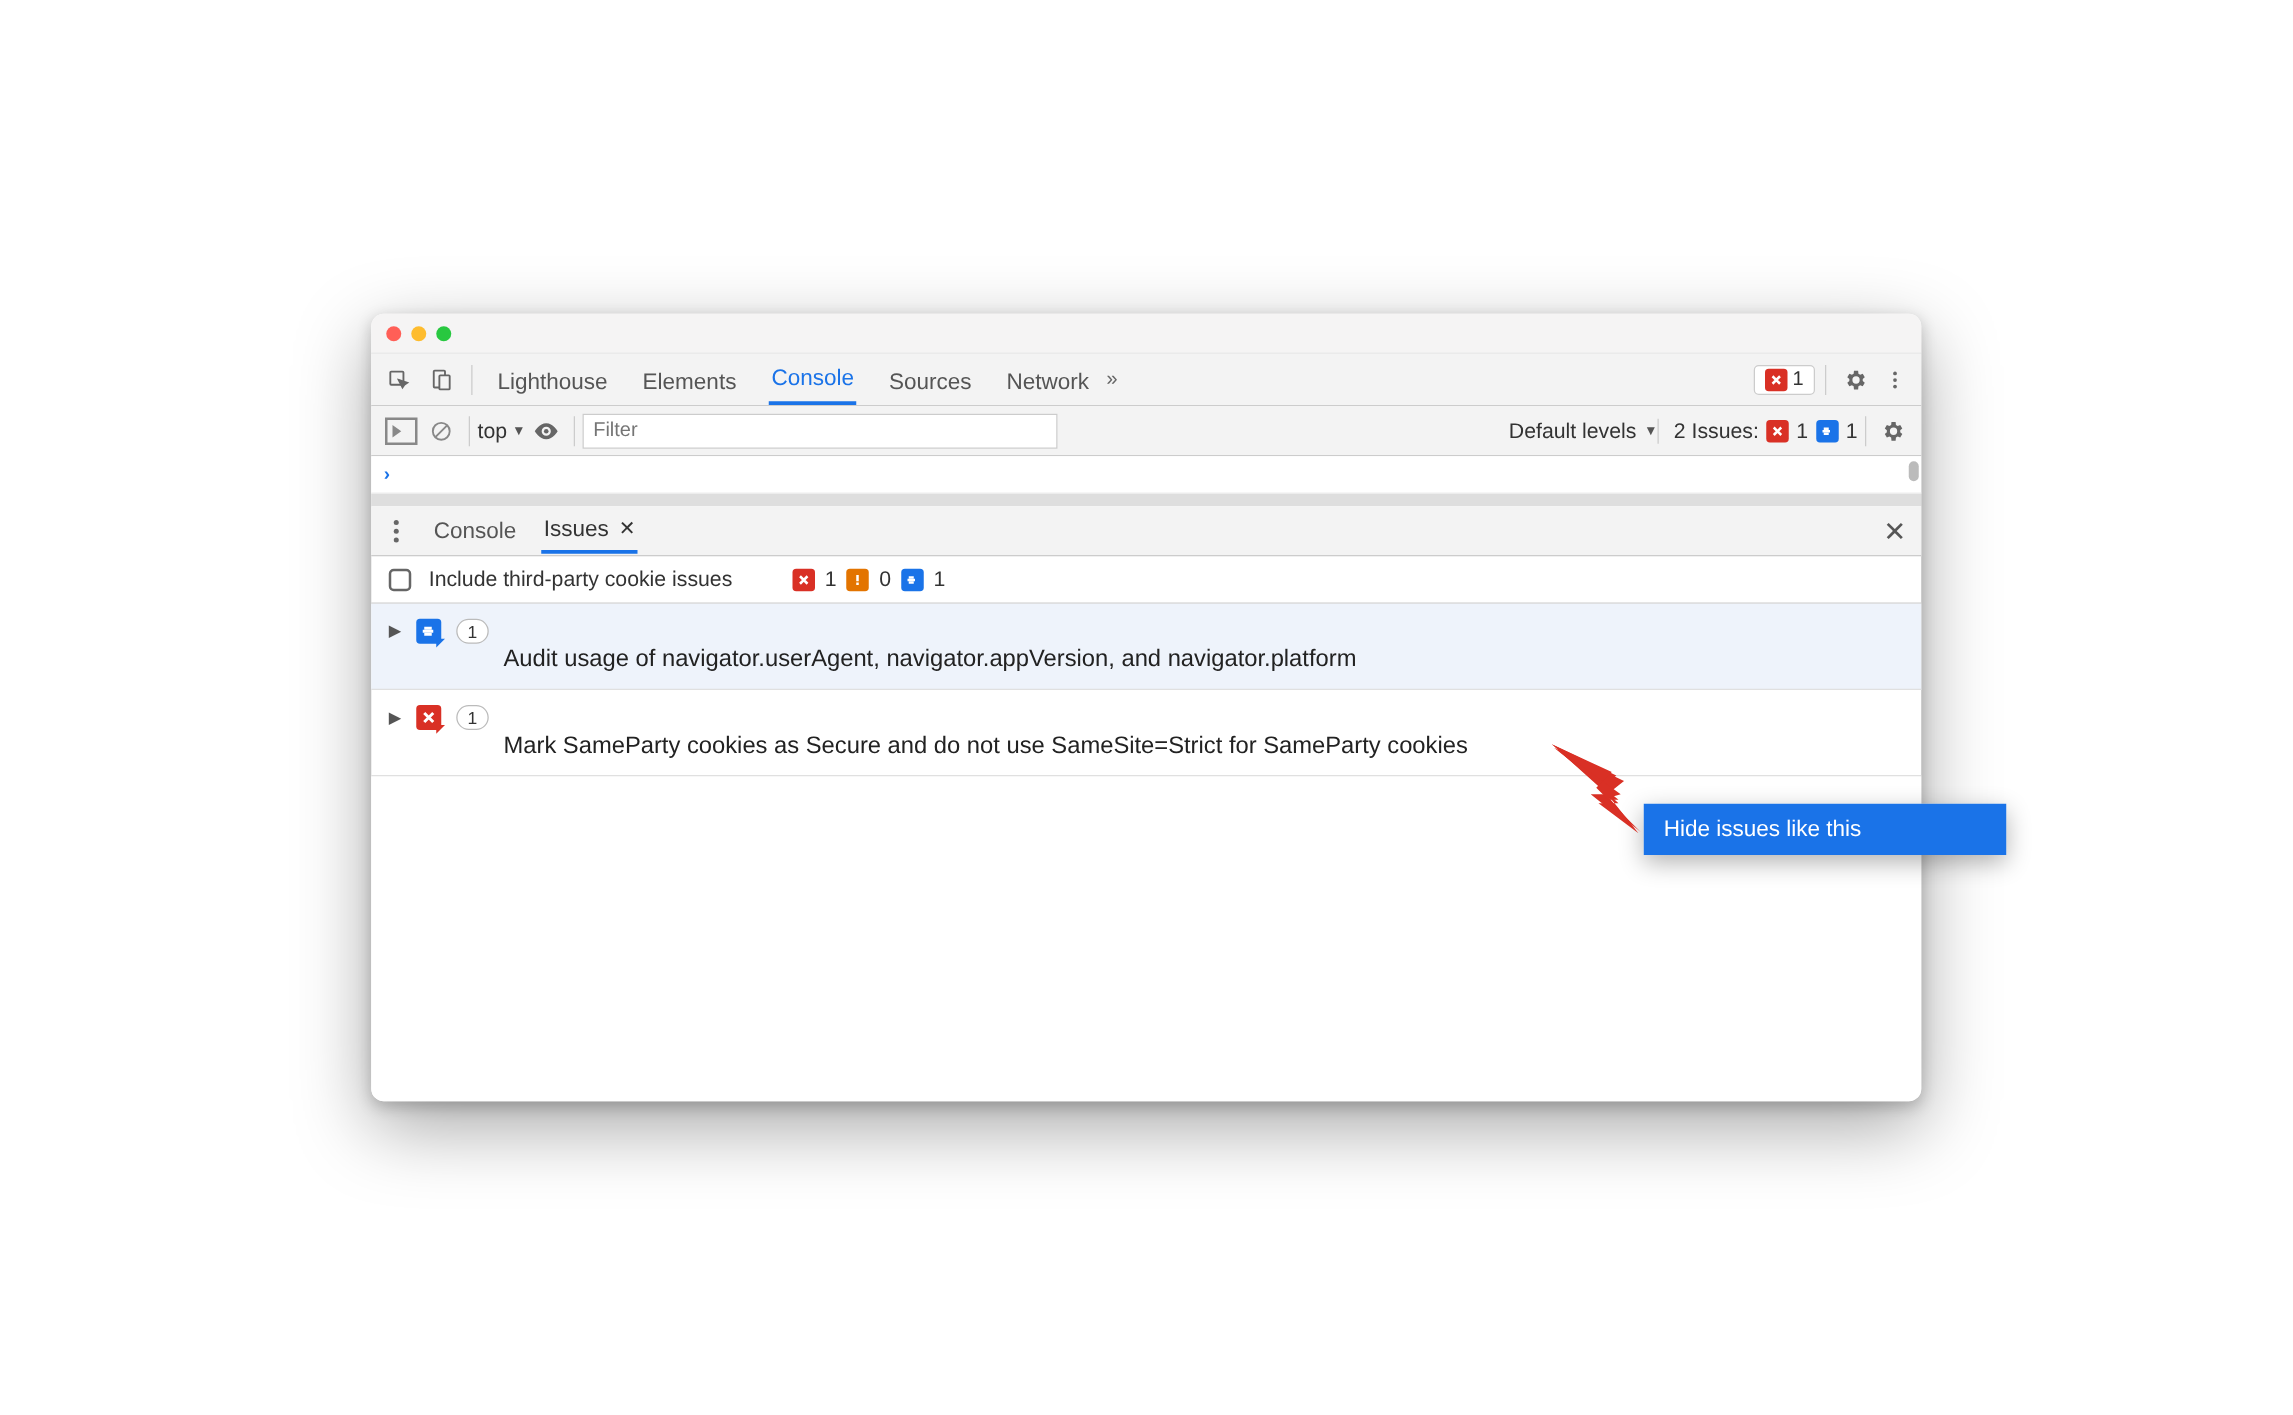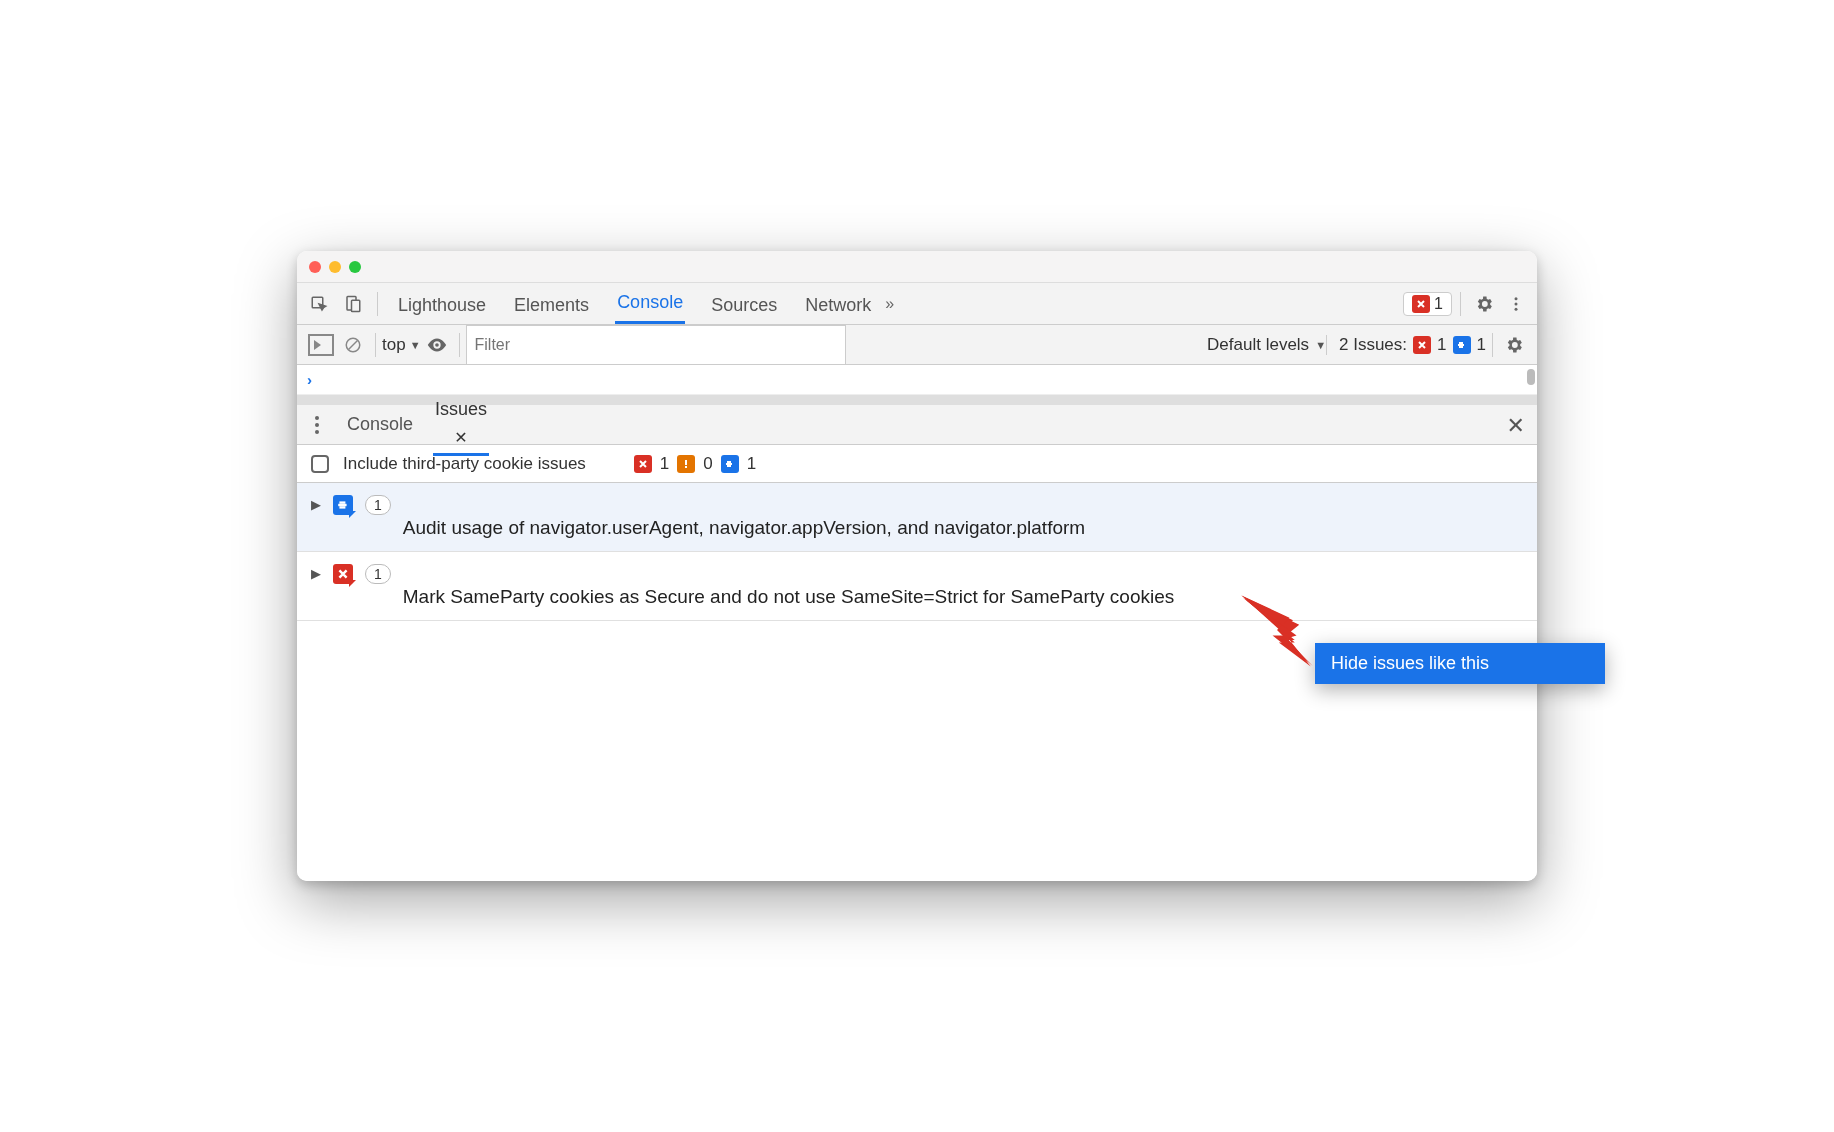--- a/index.html
+++ b/index.html
@@ -69,37 +69,37 @@
       height: 40px; display:flex; align-items:center; padding:0 8px;
       border-bottom:1px solid #ccc; background:#f3f3f3;
     }
     .fb-box { width:26px; height:22px; border:2px solid #888; position:relative;}
     .fb-box::after { content:''; position:absolute; left:4px; top:4px; border-left:7px solid #888; border-top:5px solid transparent; border-bottom:5px solid transparent;}
     .clear-icon svg circle { stroke:#888; fill:none; stroke-width:2;}
     .ctx { font-size:17px; color:#333; display:flex; align-items:center; gap:4px; cursor:pointer;}
     .tri { font-size:11px; color:#555;}
     .eye svg { width:22px; height:22px;}
     .filter-input {
-      flex:0 0 380px; height:40px; border:1px solid #ccc; background:#fff; padding:0 8px; font-size:16px; color:#555;
+      flex:0 0 380px; height:28px; border:1px solid #ccc; background:#fff; padding:0 8px; font-size:16px; color:#555;
     }
     .levels { font-size:17px; color:#333; display:flex; align-items:center; gap:6px; cursor:pointer;}
     .issues-summary { font-size:17px; color:#333; display:flex; align-items:center; gap:6px; border-left:1px solid #ccc; padding-left:12px;}
     
     .prompt-row { padding:6px 10px; font-size:15px; color:#1a73e8; border-bottom:1px solid #eee; position:relative; background:#fff;}
     .prompt-row .scrollthumb { position:absolute; right:2px; top:4px; width:8px; height:16px; background:#bbb; border-radius:4px;}
     
     .drawer { border-top:10px solid #dedede; position:relative;}
     .drawer-tabs {
       height:40px; display:flex; align-items:center; gap:18px; padding:0 10px; border-bottom:1px solid #ccc;
       background:#f3f3f3;
     }
     .dots-v { width:20px; display:flex; flex-direction:column; align-items:center; gap:3px; cursor:pointer;}
     .dots-v span { width:4px; height:4px; border-radius:50%; background:#666;}
     .dtab { font-size:18px; color:#555; padding:6px 2px; cursor:pointer; display:flex; align-items:center; gap:8px;}
-    .dtab.active { color:#333; border-bottom:3px solid #1a73e8;flex-direction:column;}
+    .dtab.active { color:#333; border-bottom:3px solid #1a73e8;}
     .close-x { font-size:16px; color:#333; cursor:pointer;}
     .drawer-close { position:absolute; right:12px; top:8px; font-size:22px; color:#555; cursor:pointer;}
     
     .issues-toolbar {
       height:38px; display:flex; align-items:center; justify-content:flex-start; gap:14px; padding:0 14px;
       border-bottom:1px solid #ccc; font-size:17px; color:#333;
     }
     .chk { width:18px; height:18px; border:2px solid #666; border-radius:4px; cursor:pointer;}
     .issue-counts { display:flex; align-items:center; gap:8px;}
     

